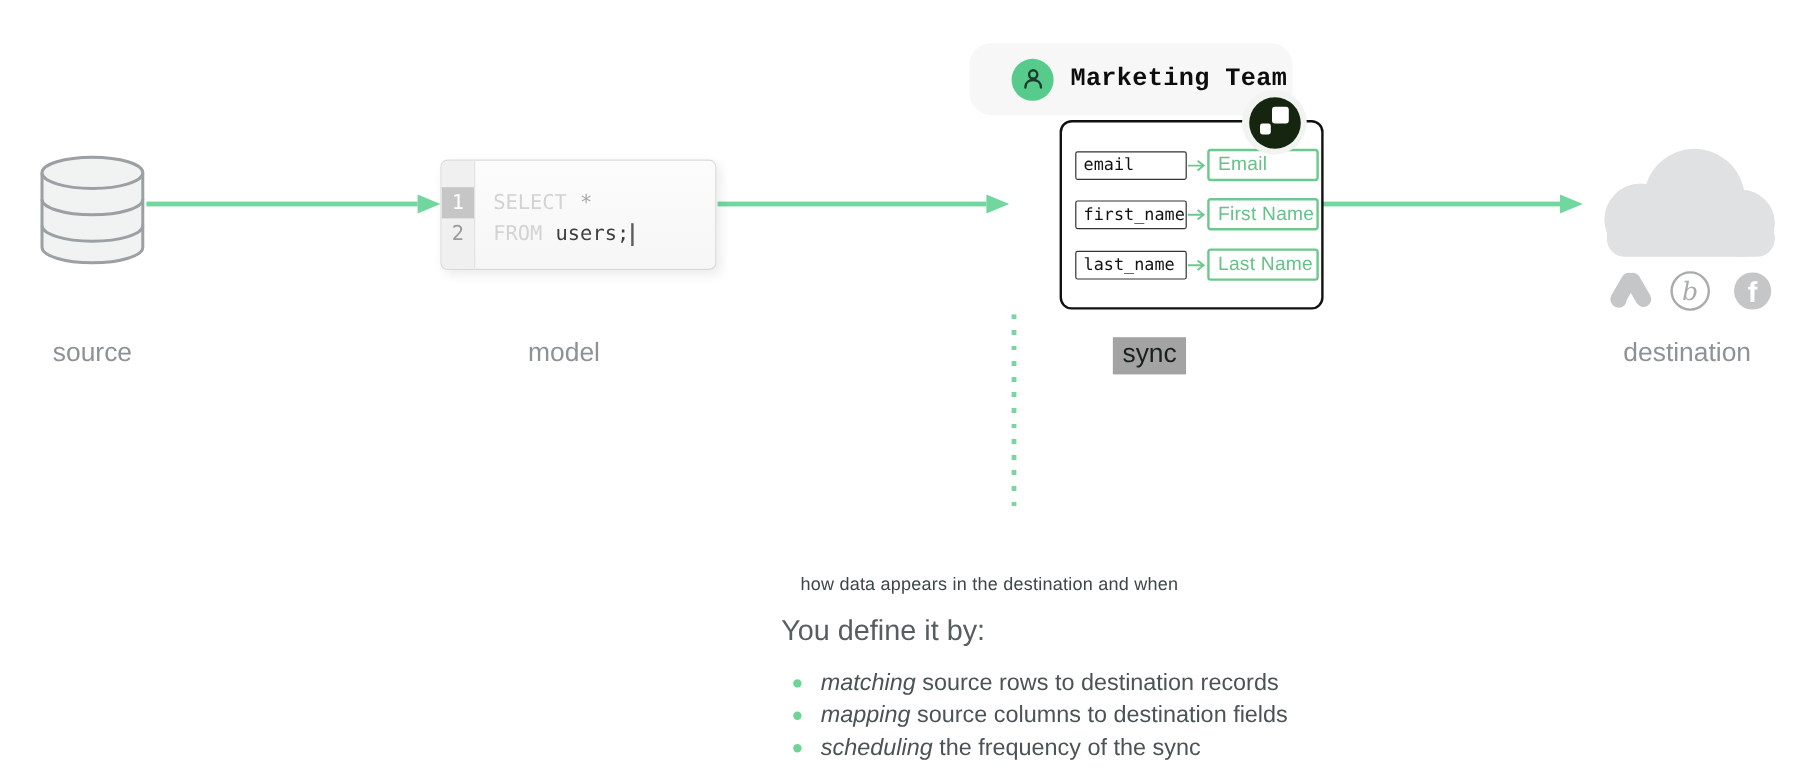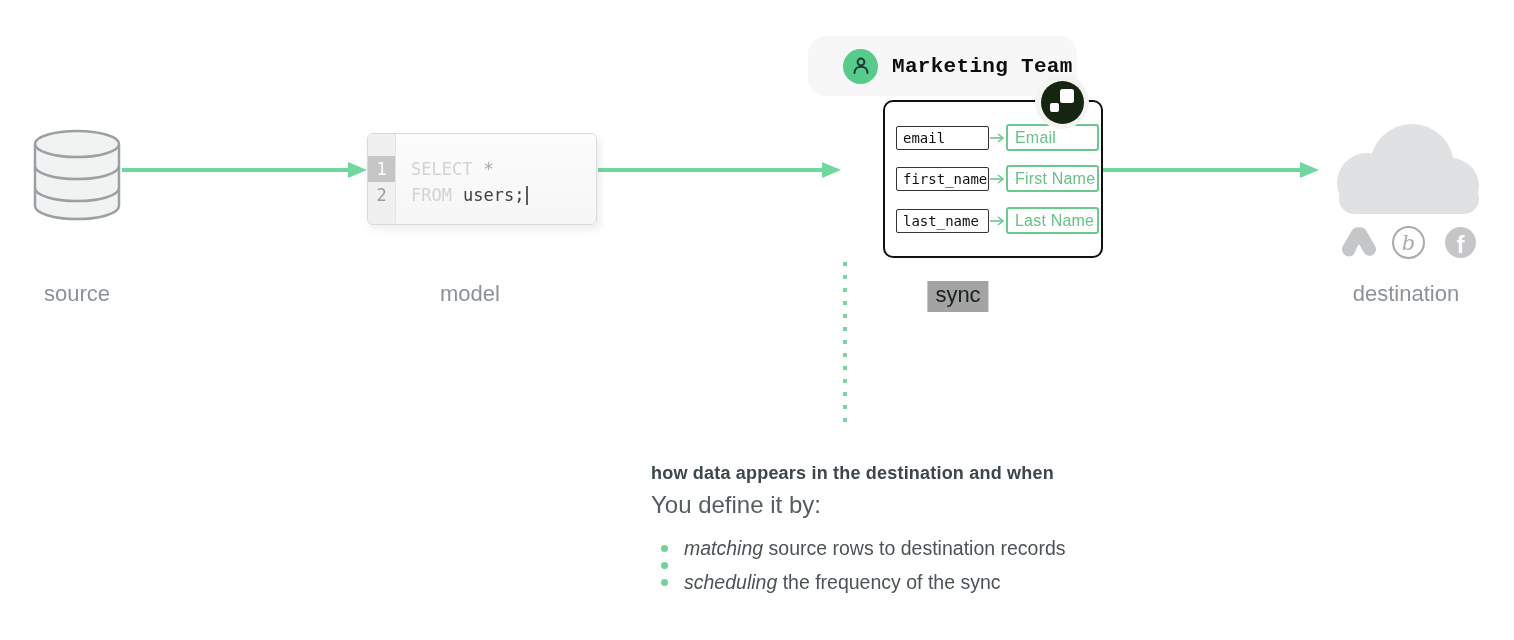--- a/index.html
+++ b/index.html
@@ -76,21 +76,21 @@
            color:#ffffff;font-weight:bold;font-size:24px;display:flex;align-items:flex-end;justify-content:center;
            overflow:hidden;line-height:26px;}
 
   
   .stage-label{position:absolute;top:281px;transform:translateX(-50%);font-size:22px;color:#8d9296;white-space:nowrap;}
   #lbl-source{left:77px;} #lbl-model{left:470px;} #lbl-destination{left:1406px;}
   #lbl-sync{left:958px;color:#17201a;background:#a3a3a3;padding:1px 8px 4px;}
 
   
   .annotation{position:absolute;left:651px;top:463px;width:620px;}
-  .annotation .title{margin:0;font-size:18px;font-weight:bold;color:#3d4649;letter-spacing:0.2px;}
+  .annotation .title{margin:16px;font-size:15px;font-weight:normal;color:#3d4649;letter-spacing:0.2px;}
   .annotation .sub{margin:7px 0 0;font-size:24px;color:#565e61;}
   .bullets{list-style:none;margin:16px 0 0;padding:0 0 0 10px;}
   .bullets li{display:flex;align-items:center;line-height:27px;font-size:19.5px;color:#4b5356;}
   .bullets .dot{width:7px;height:7px;border-radius:50%;background:#6fd495;flex:none;margin-right:16px;}
   .bullets .em{font-style:italic;}
 </style>
 </head>
 <body>
 
 <div class="canvas">
@@ -216,20 +216,21 @@
   <div class="annotation">
     <p class="title">how data appears in the destination and when</p>
     <p class="sub">You define it by:</p>
     <ul class="bullets">
       <li>
         <span class="dot"></span>
         <span class="txt"><span class="em">matching</span><span> source rows to destination records</span></span>
       </li>
       <li>
         <span class="dot"></span>
+        <span class="txt"><span class="em">mapping</span><span> source columns to destination fields</span></span>
       </li>
       <li>
         <span class="dot"></span>
         <span class="txt"><span class="em">scheduling</span><span> the frequency of the sync</span></span>
       </li>
     </ul>
   </div>
 
 </div>
 

